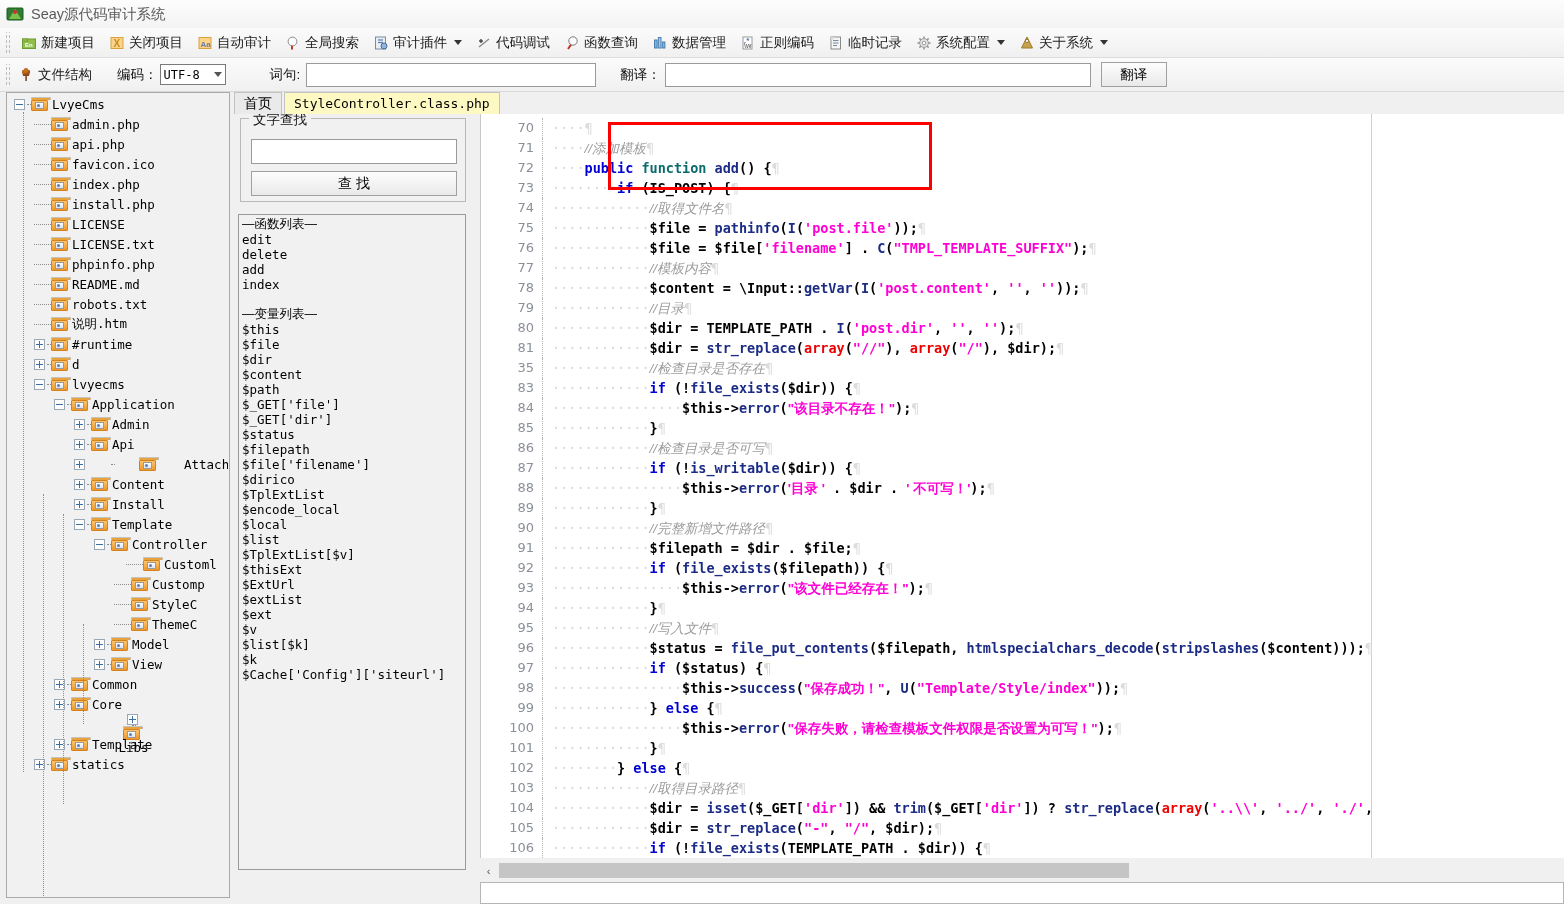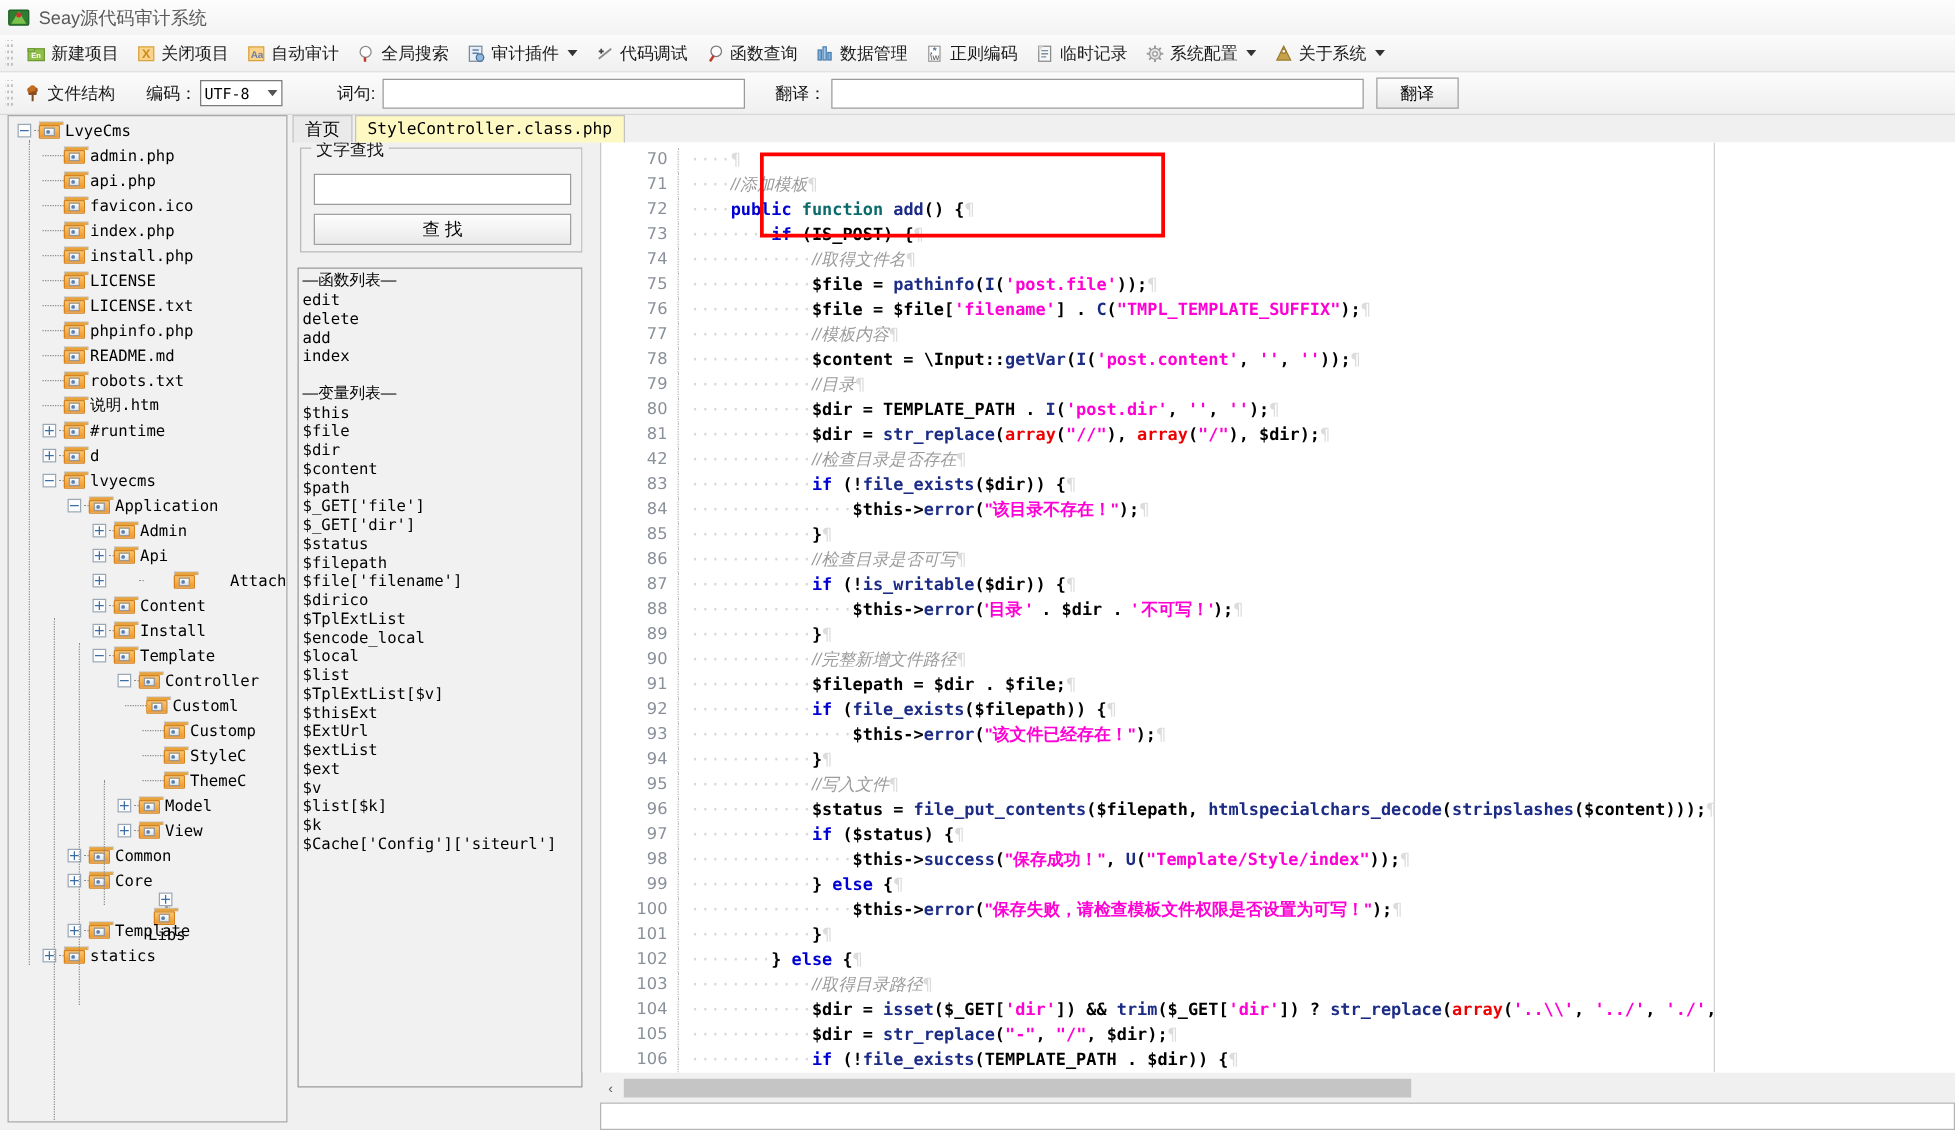--- a/index.html
+++ b/index.html
@@ -583,21 +583,21 @@
         <div class="tnode" style="padding-left: 86px;">
           <span class="expander"></span>
           <span class="dots" style="width: 4px;"></span>
           <span class="folder">
             <span class="tab"></span>
             <span class="body"></span>
             <span class="glyph"></span>
           </span>
           <span class="tlabel">Controller</span>
         </div>
-        <div class="tnode" style="padding-left: 92px; align-items: center;">
+        <div class="tnode" style="padding-left: 118px; align-items: center;">
           <span class="dots" style="width: 17px; margin-left: 0px;"></span>
           <span class="folder">
             <span class="tab"></span>
             <span class="body"></span>
             <span class="glyph"></span>
           </span>
           <span class="tlabel">Customl</span>
         </div>
         <div class="tnode" style="padding-left: 106px;">
           <span class="dots" style="width: 17px; margin-left: 0px;"></span>
@@ -771,21 +771,21 @@
           <div class="codeline"><span class="lnum">72</span><span class="lsep"></span><span class="ltext"><span class="ind">····</span><span class="kw">public</span><span class="pl"> </span><span class="fn2">function</span><span class="pl"> </span><span class="fn">add</span><span class="pl">() {</span><span class="pil">¶</span></span></div>
           <div class="codeline"><span class="lnum">73</span><span class="lsep"></span><span class="ltext"><span class="ind">········</span><span class="kw">if</span><span class="pl"> (IS_POST) {</span><span class="pil">¶</span></span></div>
           <div class="codeline"><span class="lnum">74</span><span class="lsep"></span><span class="ltext"><span class="ind">············</span><span class="cm-cn">//取得文件名</span><span class="pil">¶</span></span></div>
           <div class="codeline"><span class="lnum">75</span><span class="lsep"></span><span class="ltext"><span class="ind">············</span><span class="pl">$file = </span><span class="fn">pathinfo</span><span class="pl">(</span><span class="fn">I</span><span class="pl">(</span><span class="str">'post.file'</span><span class="pl">));</span><span class="pil">¶</span></span></div>
           <div class="codeline"><span class="lnum">76</span><span class="lsep"></span><span class="ltext"><span class="ind">············</span><span class="pl">$file = $file[</span><span class="str">'filename'</span><span class="pl">] . </span><span class="fn">C</span><span class="pl">(</span><span class="str">"TMPL_TEMPLATE_SUFFIX"</span><span class="pl">);</span><span class="pil">¶</span></span></div>
           <div class="codeline"><span class="lnum">77</span><span class="lsep"></span><span class="ltext"><span class="ind">············</span><span class="cm-cn">//模板内容</span><span class="pil">¶</span></span></div>
           <div class="codeline"><span class="lnum">78</span><span class="lsep"></span><span class="ltext"><span class="ind">············</span><span class="pl">$content = \Input::</span><span class="fn">getVar</span><span class="pl">(</span><span class="fn">I</span><span class="pl">(</span><span class="str">'post.content'</span><span class="pl">, </span><span class="str">''</span><span class="pl">, </span><span class="str">''</span><span class="pl">));</span><span class="pil">¶</span></span></div>
           <div class="codeline"><span class="lnum">79</span><span class="lsep"></span><span class="ltext"><span class="ind">············</span><span class="cm-cn">//目录</span><span class="pil">¶</span></span></div>
           <div class="codeline"><span class="lnum">80</span><span class="lsep"></span><span class="ltext"><span class="ind">············</span><span class="pl">$dir = TEMPLATE_PATH . </span><span class="fn">I</span><span class="pl">(</span><span class="str">'post.dir'</span><span class="pl">, </span><span class="str">''</span><span class="pl">, </span><span class="str">''</span><span class="pl">);</span><span class="pil">¶</span></span></div>
           <div class="codeline"><span class="lnum">81</span><span class="lsep"></span><span class="ltext"><span class="ind">············</span><span class="pl">$dir = </span><span class="fn">str_replace</span><span class="pl">(</span><span class="red">array</span><span class="pl">(</span><span class="str">"//"</span><span class="pl">), </span><span class="red">array</span><span class="pl">(</span><span class="str">"/"</span><span class="pl">), $dir);</span><span class="pil">¶</span></span></div>
-          <div class="codeline"><span class="lnum">42</span><span class="lsep"></span><span class="ltext"><span class="ind">············</span><span class="cm-cn">//检查目录是否存在</span><span class="pil">¶</span></span></div>
+          <div class="codeline"><span class="lnum">35</span><span class="lsep"></span><span class="ltext"><span class="ind">············</span><span class="cm-cn">//检查目录是否存在</span><span class="pil">¶</span></span></div>
           <div class="codeline"><span class="lnum">83</span><span class="lsep"></span><span class="ltext"><span class="ind">············</span><span class="kw">if</span><span class="pl"> (!</span><span class="fn">file_exists</span><span class="pl">($dir)) {</span><span class="pil">¶</span></span></div>
           <div class="codeline"><span class="lnum">84</span><span class="lsep"></span><span class="ltext"><span class="ind">················</span><span class="pl">$this-&gt;</span><span class="fn">error</span><span class="pl">(</span><span class="str-cn">"该目录不存在！"</span><span class="pl">);</span><span class="pil">¶</span></span></div>
           <div class="codeline"><span class="lnum">85</span><span class="lsep"></span><span class="ltext"><span class="ind">············</span><span class="pl">}</span><span class="pil">¶</span></span></div>
           <div class="codeline"><span class="lnum">86</span><span class="lsep"></span><span class="ltext"><span class="ind">············</span><span class="cm-cn">//检查目录是否可写</span><span class="pil">¶</span></span></div>
           <div class="codeline"><span class="lnum">87</span><span class="lsep"></span><span class="ltext"><span class="ind">············</span><span class="kw">if</span><span class="pl"> (!</span><span class="fn">is_writable</span><span class="pl">($dir)) {</span><span class="pil">¶</span></span></div>
           <div class="codeline"><span class="lnum">88</span><span class="lsep"></span><span class="ltext"><span class="ind">················</span><span class="pl">$this-&gt;</span><span class="fn">error</span><span class="pl">(</span><span class="str-cn">'目录 '</span><span class="pl"> . $dir . </span><span class="str-cn">' 不可写！'</span><span class="pl">);</span><span class="pil">¶</span></span></div>
           <div class="codeline"><span class="lnum">89</span><span class="lsep"></span><span class="ltext"><span class="ind">············</span><span class="pl">}</span><span class="pil">¶</span></span></div>
           <div class="codeline"><span class="lnum">90</span><span class="lsep"></span><span class="ltext"><span class="ind">············</span><span class="cm-cn">//完整新增文件路径</span><span class="pil">¶</span></span></div>
           <div class="codeline"><span class="lnum">91</span><span class="lsep"></span><span class="ltext"><span class="ind">············</span><span class="pl">$filepath = $dir . $file;</span><span class="pil">¶</span></span></div>
           <div class="codeline"><span class="lnum">92</span><span class="lsep"></span><span class="ltext"><span class="ind">············</span><span class="kw">if</span><span class="pl"> (</span><span class="fn">file_exists</span><span class="pl">($filepath)) {</span><span class="pil">¶</span></span></div>

